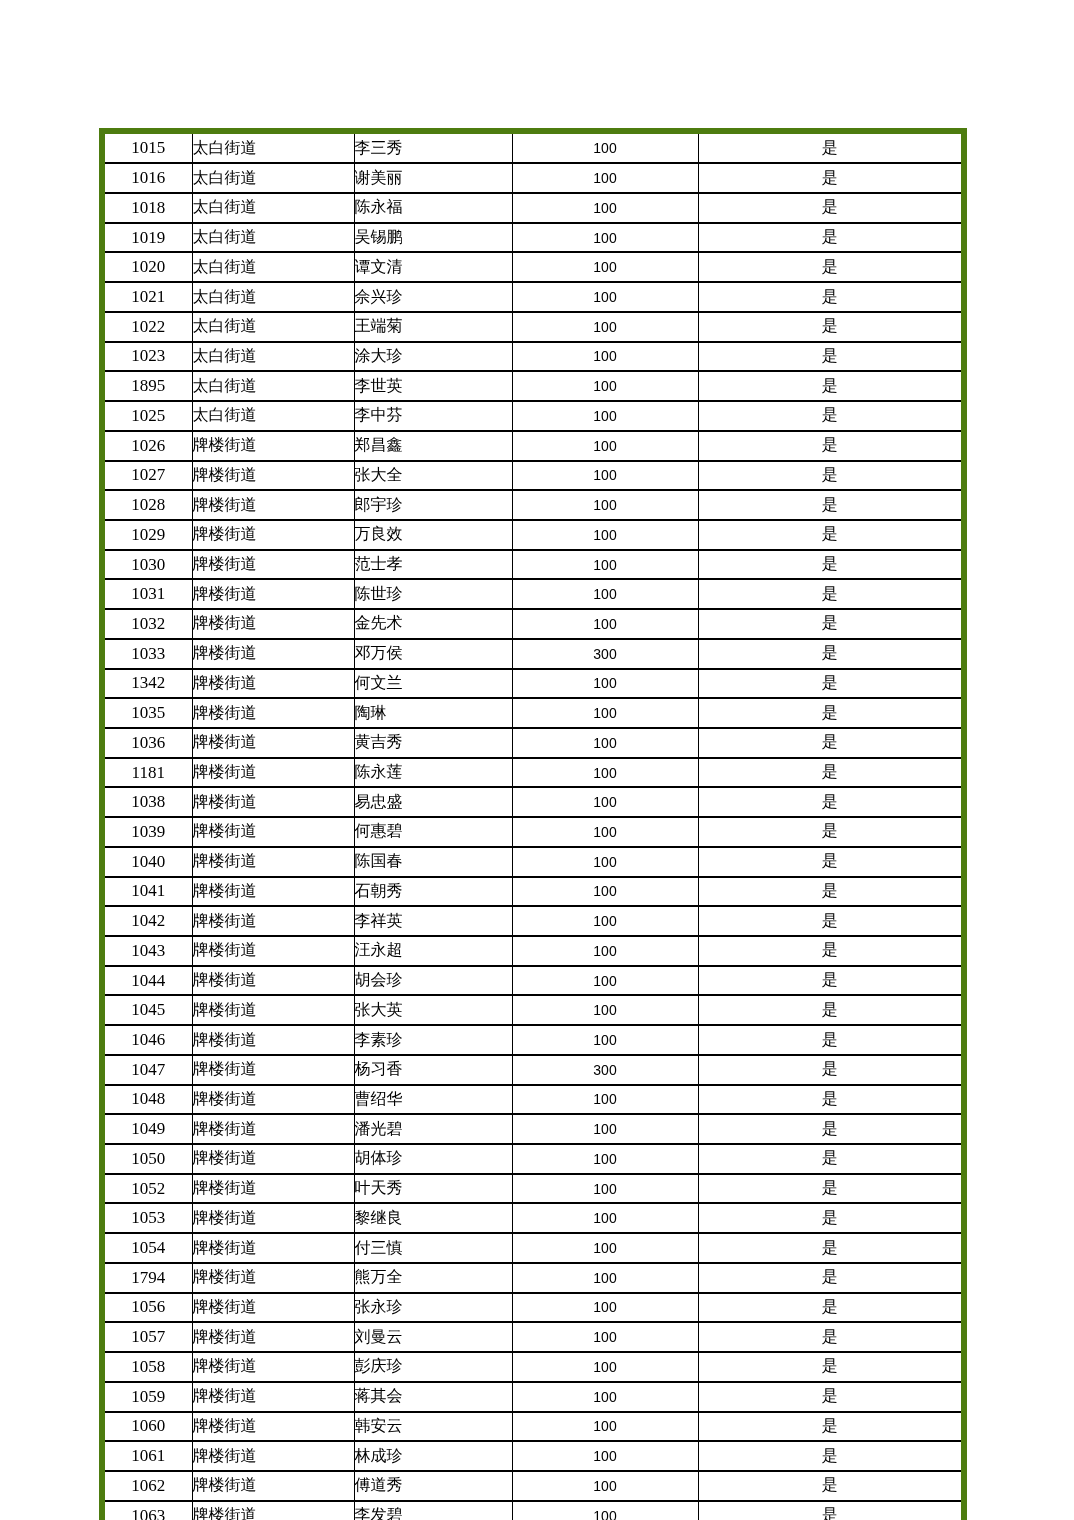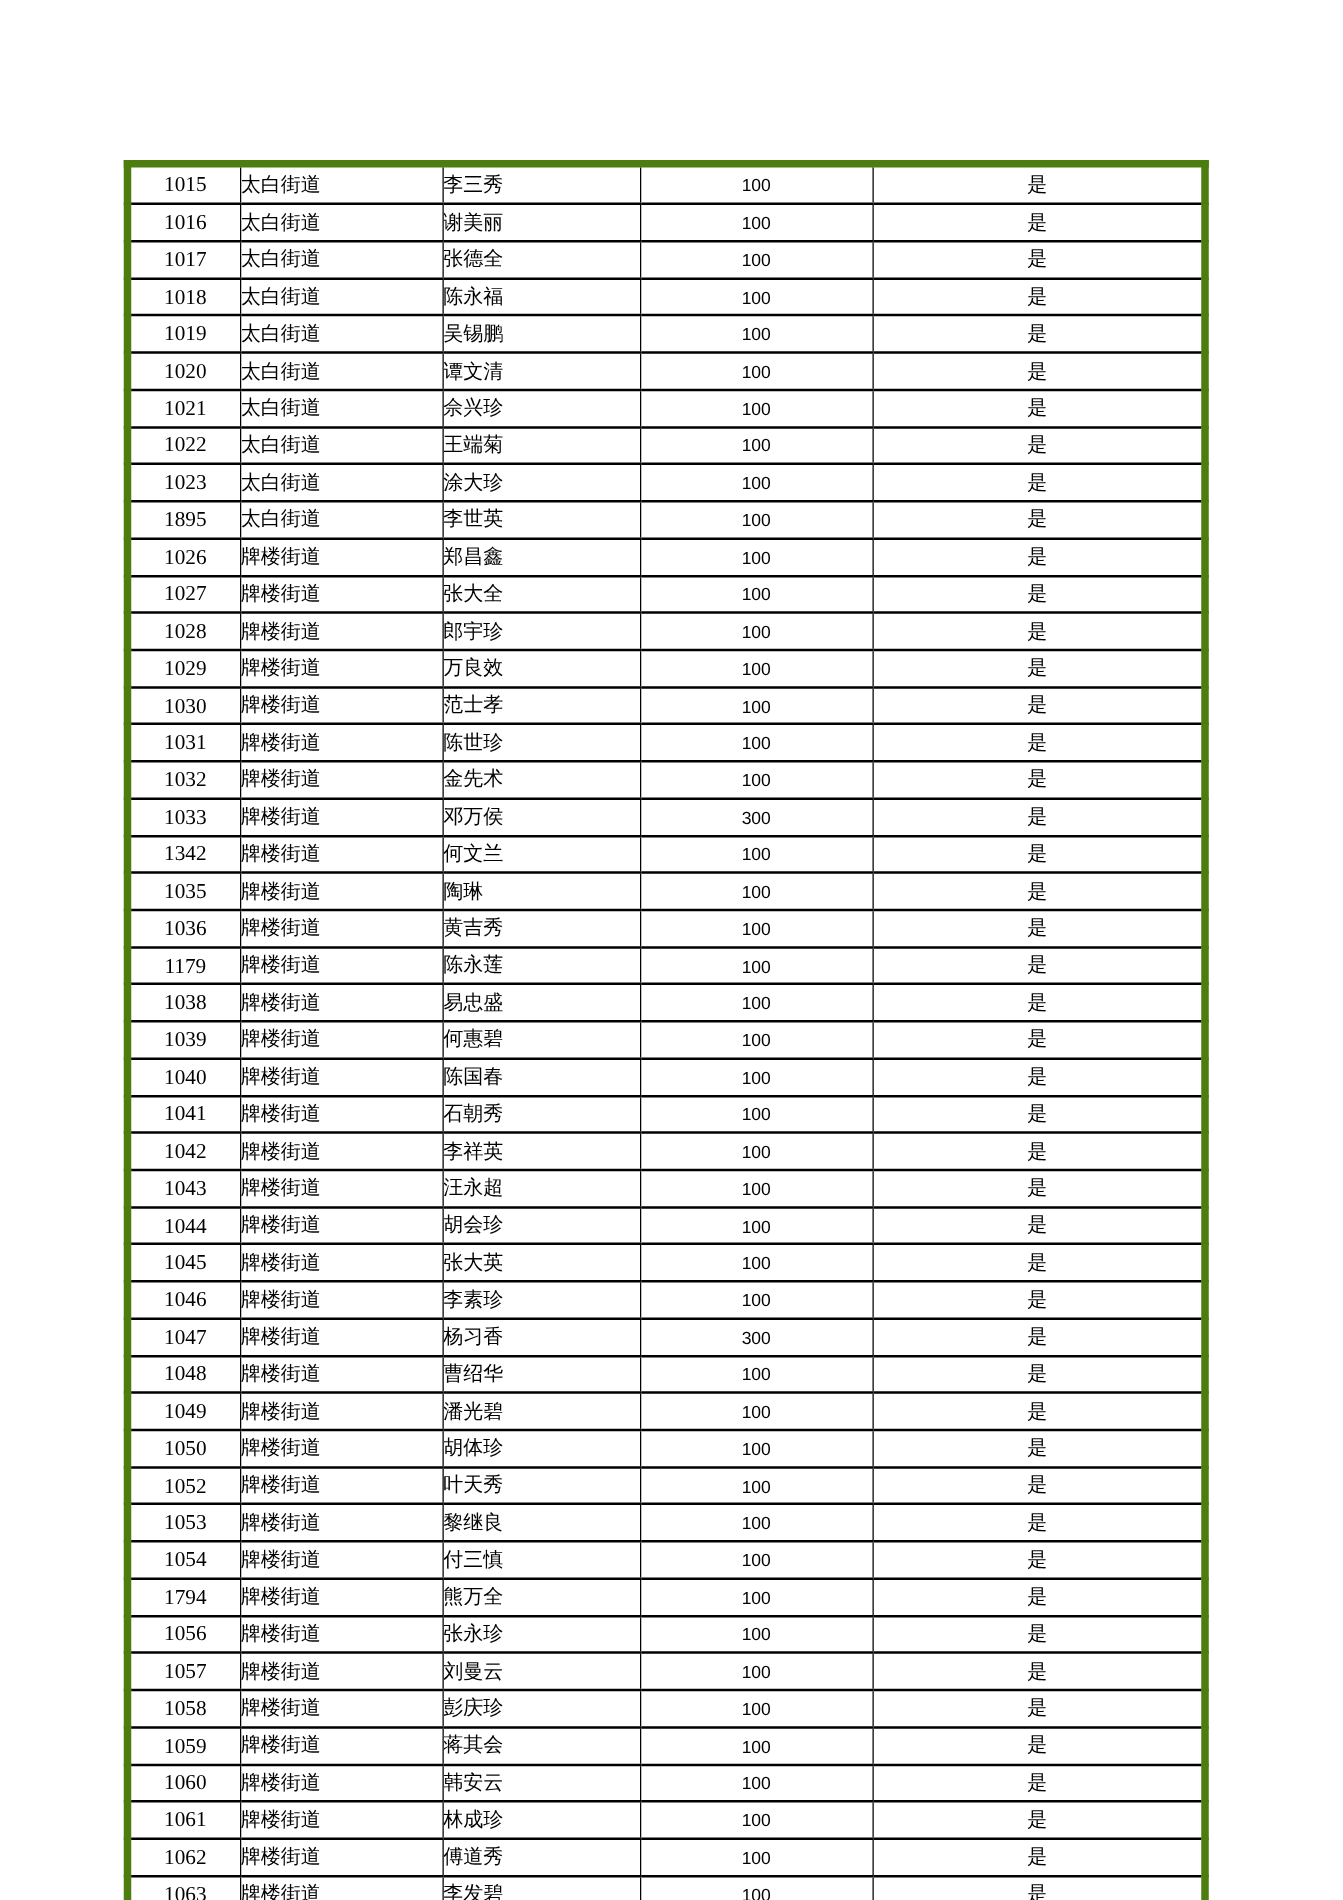--- a/index.html
+++ b/index.html
@@ -85,27 +85,20 @@
           <td class="col-flag">是</td>
         </tr>
         <tr>
           <td class="col-id">1016</td>
           <td class="col-street">太白街道</td>
           <td class="col-name">谢美丽</td>
           <td class="col-amount">100</td>
           <td class="col-flag">是</td>
         </tr>
         <tr>
-          <td class="col-id">1017</td>
-          <td class="col-street">太白街道</td>
-          <td class="col-name">张德全</td>
-          <td class="col-amount">100</td>
-          <td class="col-flag">是</td>
-        </tr>
-        <tr>
           <td class="col-id">1018</td>
           <td class="col-street">太白街道</td>
           <td class="col-name">陈永福</td>
           <td class="col-amount">100</td>
           <td class="col-flag">是</td>
         </tr>
         <tr>
           <td class="col-id">1019</td>
           <td class="col-street">太白街道</td>
           <td class="col-name">吴锡鹏</td>
@@ -137,20 +130,27 @@
           <td class="col-id">1023</td>
           <td class="col-street">太白街道</td>
           <td class="col-name">涂大珍</td>
           <td class="col-amount">100</td>
           <td class="col-flag">是</td>
         </tr>
         <tr>
           <td class="col-id">1895</td>
           <td class="col-street">太白街道</td>
           <td class="col-name">李世英</td>
+          <td class="col-amount">100</td>
+          <td class="col-flag">是</td>
+        </tr>
+        <tr>
+          <td class="col-id">1025</td>
+          <td class="col-street">太白街道</td>
+          <td class="col-name">李中芬</td>
           <td class="col-amount">100</td>
           <td class="col-flag">是</td>
         </tr>
         <tr>
           <td class="col-id">1026</td>
           <td class="col-street">牌楼街道</td>
           <td class="col-name">郑昌鑫</td>
           <td class="col-amount">100</td>
           <td class="col-flag">是</td>
         </tr>
@@ -218,21 +218,21 @@
           <td class="col-flag">是</td>
         </tr>
         <tr>
           <td class="col-id">1036</td>
           <td class="col-street">牌楼街道</td>
           <td class="col-name">黄吉秀</td>
           <td class="col-amount">100</td>
           <td class="col-flag">是</td>
         </tr>
         <tr>
-          <td class="col-id">1179</td>
+          <td class="col-id">1181</td>
           <td class="col-street">牌楼街道</td>
           <td class="col-name">陈永莲</td>
           <td class="col-amount">100</td>
           <td class="col-flag">是</td>
         </tr>
         <tr>
           <td class="col-id">1038</td>
           <td class="col-street">牌楼街道</td>
           <td class="col-name">易忠盛</td>
           <td class="col-amount">100</td>

